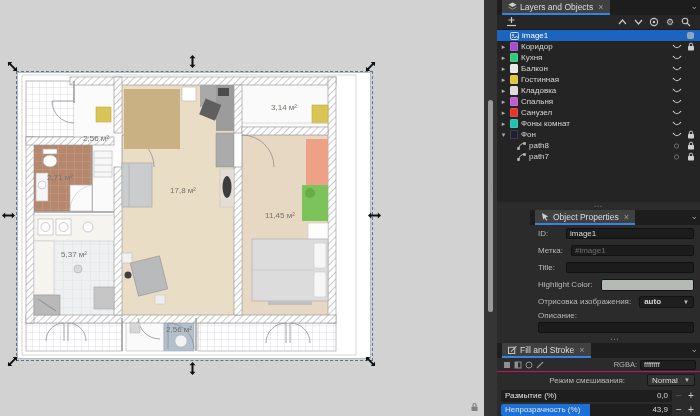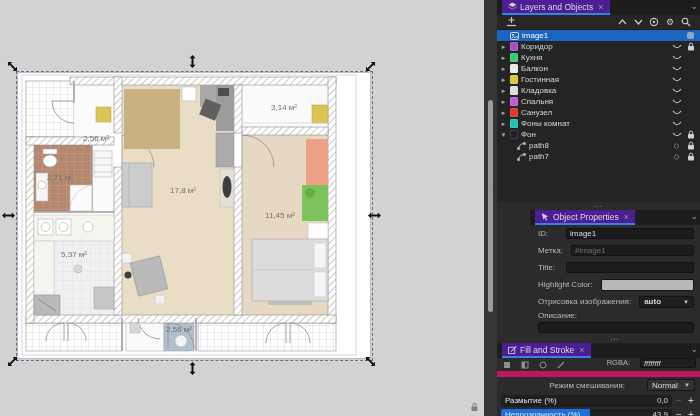--- a/index.html
+++ b/index.html
@@ -18,21 +18,21 @@
   .canvas-lock{position:absolute;left:470px;top:402px;opacity:.65;}
 
   
   .vscroll{position:absolute;left:484px;top:0;width:13px;height:416px;background:#353535;}
   .vscroll .thumb{position:absolute;left:4px;top:100px;width:5px;height:212px;background:#9b9b9b;border-radius:3px;}
   .vscroll .grip{position:absolute;left:3px;top:186px;color:#8b8b8b;font-size:9px;line-height:5px;letter-spacing:0;}
 
   
   .dock{position:absolute;left:497px;top:0;width:203px;height:416px;background:#2b2b2b;color:#d8d8d8;font-size:8px;}
   .tabbar{position:relative;height:15px;background:#1d1d1d;display:flex;align-items:stretch;}
-  .tab{display:flex;align-items:center;gap:3px;padding:0 6px 0 6px;margin-left:5px;background:#4c1d95;
+  .tab{display:flex;align-items:center;gap:3px;padding:0 6px 0 6px;margin-left:5px;background:#404040;
        border-bottom:2px solid #3584e4;font-size:8.5px;color:#dcdcdc;white-space:nowrap;}
   .tab .close{color:#9a9a9a;font-size:9px;margin-left:2px;}
   .panel-menu{position:absolute;right:2px;top:1px;color:#9f9f9f;font-size:9px;}
 
   
   .ltoolbar{height:14px;display:flex;align-items:center;padding:0 6px;background:#262626;border-bottom:1px solid #1a1a1a;}
   .ltoolbar .sp{flex:1;}
   .tbicon{display:flex;align-items:center;justify-content:center;width:16px;height:12px;color:#c9c9c9;}
   .gear{font-size:9px;line-height:9px;}
 
@@ -60,25 +60,25 @@
   .finput::placeholder{color:#6e6e6e;}
   .swatch{width:128px;height:10px;border:1px solid #141414;border-radius:2px;}
   .dropdown{width:128px;height:12px;background:#1f1f1f;border:1px solid #121212;border-radius:2px;
             display:flex;align-items:center;justify-content:space-between;padding:0 4px;color:#d6d6d6;box-sizing:border-box;font-weight:bold;}
   .dropdown .arr{font-size:6px;color:#bdbdbd;}
   .desc-label{padding:1px 6px 1px 8px;color:#b9b9b9;height:10px;}
   .descarea{margin:0 6px 2px 8px;height:9px;background:#1c1c1c;border:1px solid #121212;border-radius:2px;}
 
   
   .fs{background:#2b2b2b;}
-  .paintrow{display:flex;height:13px;padding:0 4px 0 6px;gap:10px;border-bottom:6px solid #be185d;}
+  .paintrow{display:flex;align-items:center;height:13px;padding:0 4px 0 6px;gap:3px;border-bottom:1px solid #be185d;}
   .paintrow .mini{color:#8f8f8f;display:flex;align-items:center;}
   .rgba-lbl{margin-left:auto;color:#b5b5b5;font-size:7.5px;}
   .rgba-field{width:56px;height:10px;background:#1f1f1f;border:1px solid #121212;border-radius:2px;
-              color:#cfcfcf;font-size:7.5px;display:flex;align-items:center;padding:0 3px;box-sizing:border-box;font-style:italic;}
+              color:#cfcfcf;font-size:7.5px;display:flex;align-items:center;padding:0 3px;box-sizing:border-box;}
   .blendrow{display:flex;align-items:center;justify-content:flex-end;gap:22px;height:16px;padding:0 5px;}
   .blend-dd{width:48px;height:12px;background:#333333;border:1px solid #161616;border-radius:2px;
             display:flex;align-items:center;justify-content:space-between;padding:0 4px;box-sizing:border-box;color:#dcdcdc;}
   .sliderrow{display:flex;align-items:center;height:13px;margin:1px 4px 1px 4px;gap:2px;}
   .track{position:relative;flex:1;height:12px;background:#1e1e1e;border-radius:2px;overflow:hidden;}
   .track .fillbar{position:absolute;left:0;top:0;bottom:0;background:#1c71d8;}
   .track .tlabel{position:absolute;left:4px;top:0;line-height:12px;color:#e2e2e2;}
   .track .tval{position:absolute;right:4px;top:0;line-height:12px;color:#d6d6d6;padding-left:32px;}
   .stepper{width:10px;text-align:center;color:#cfcfcf;font-size:10px;line-height:12px;}
   .stepper.dimmed{color:#5f5f5f;}

